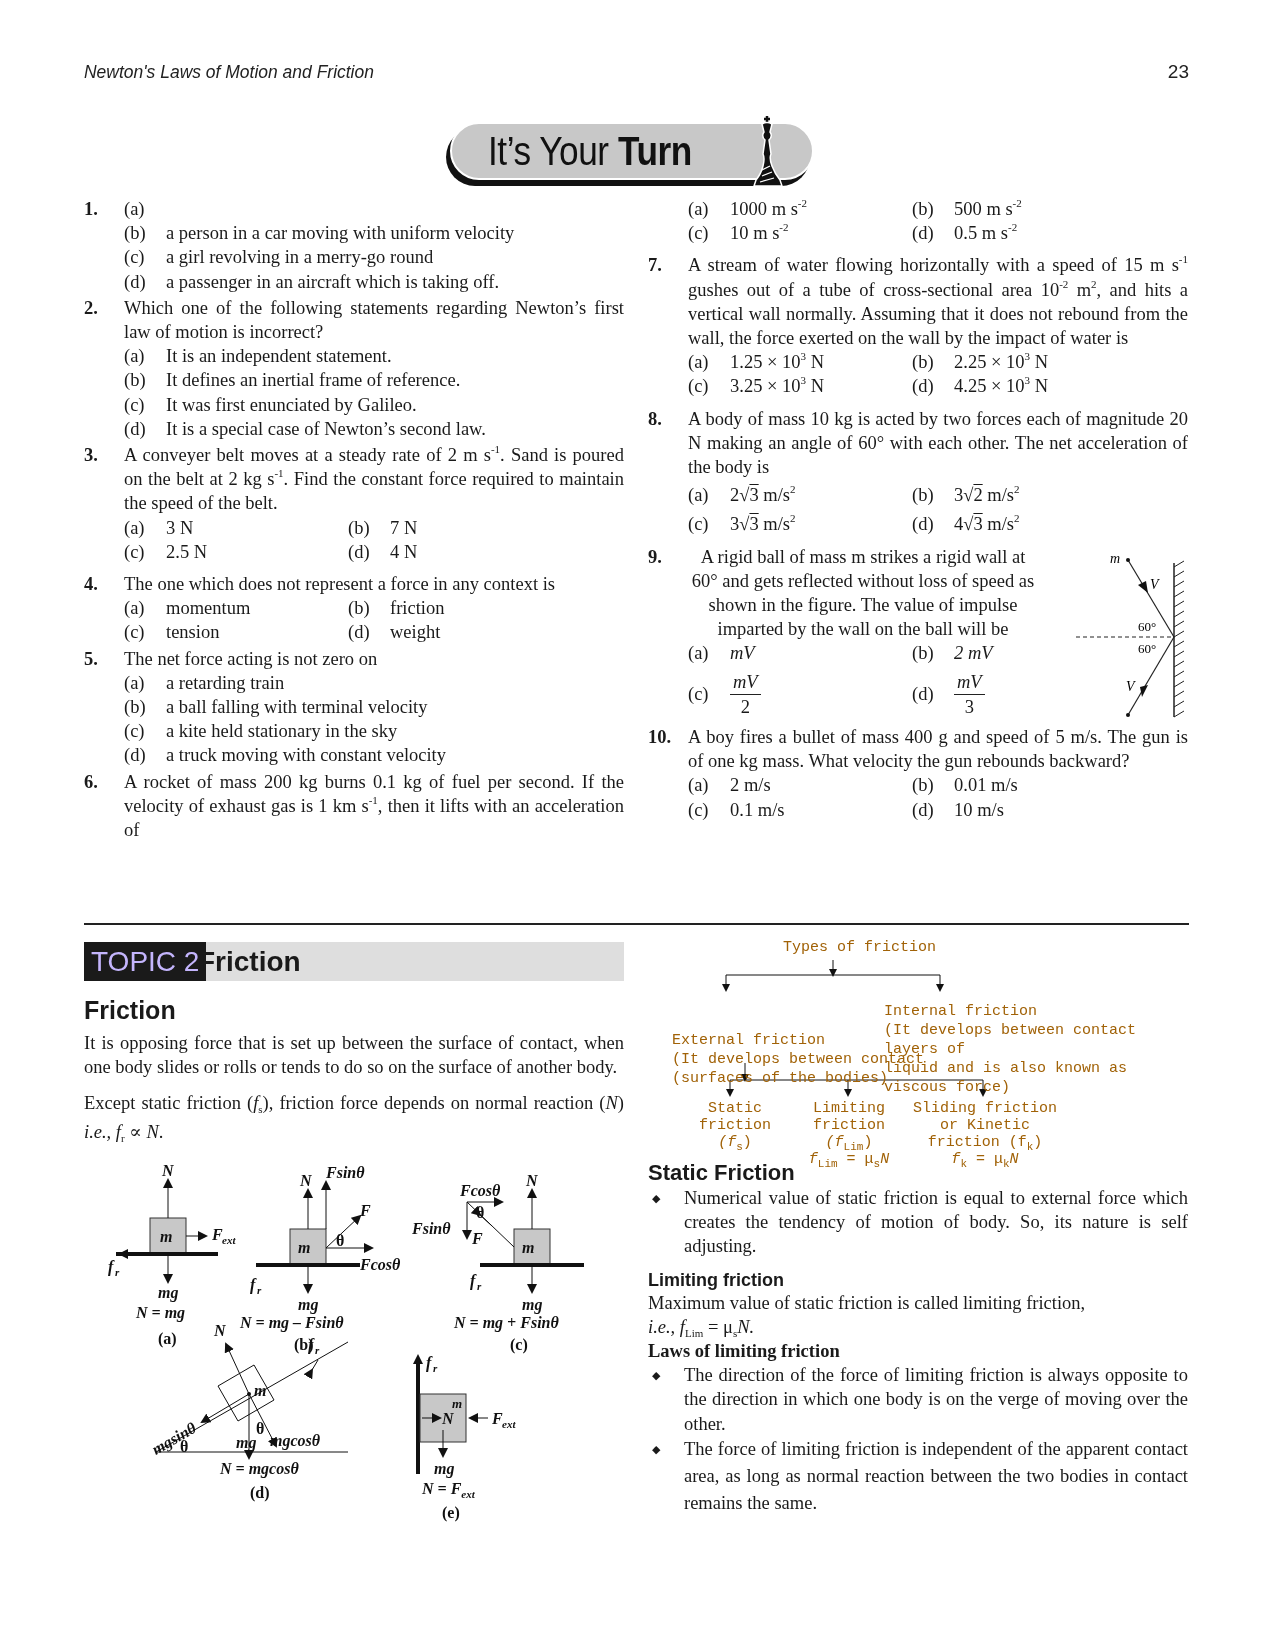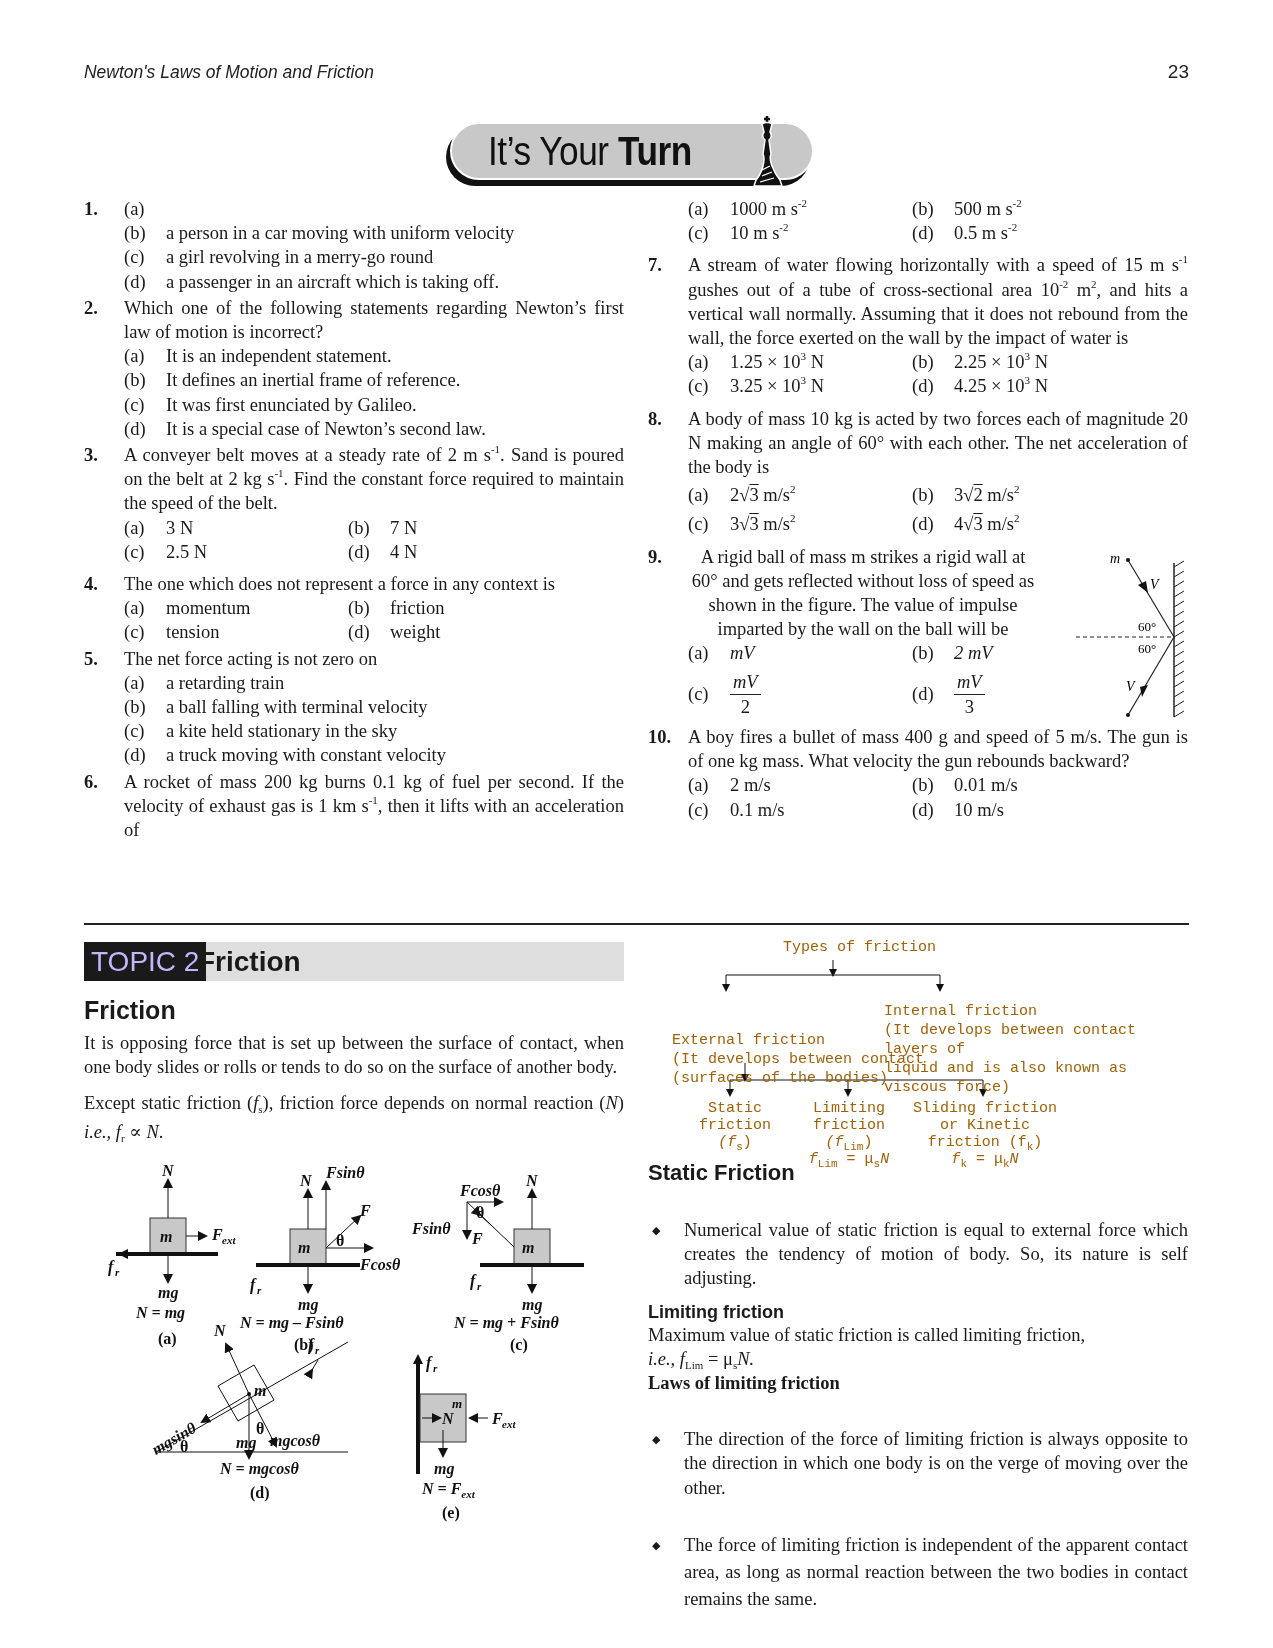--- a/index.html
+++ b/index.html
@@ -27,21 +27,21 @@
   .it { font-style: italic; }
 
   .rule { position: absolute; left: 84px; width: 1105px; top: 923px; height: 1.5px; background: #222; }
   .topic-bar { left: 84px; top: 942px; width: 540px; height: 39px; background: #dedede; }
   .topic-tag { position: absolute; left: 0; top: 0; height: 39px; padding: 0 7px; background: #1a1a1a; color: #c4b5fd; font-family: "Liberation Sans", sans-serif; font-size: 28px; line-height: 39px; transform-origin: left; }
   .topic-title { position: absolute; left: 114px; top: 0; font-family: "Liberation Sans", sans-serif; font-weight: bold; font-size: 28px; line-height: 39px; color: #1a1a1a; }
   .sec-h { font-family: "Liberation Sans", sans-serif; font-weight: bold; font-size: 25px; line-height: 30px; color: #1a1a1a; }
   .sub-h { font-family: "Liberation Sans", sans-serif; font-weight: bold; font-size: 18px; line-height: 22px; }
   .para { text-align: justify; }
   .bullets { list-style: none; }
-  .bullets li { position: relative; padding-left: 36px; text-align: justify; margin-top: 32px; }
+  .bullets li { position: relative; padding-left: 36px; text-align: justify; }
   .bullets li::before { content: "◆"; position: absolute; left: 4px; top: 0; font-size: 11px; }
   .laws-h { font-weight: bold; }
   .diag-label { font-family: Liberation Mono, monospace; font-size: 15px; line-height: 19px; color: #a16207; }
   svg text { font-family: "Liberation Serif", serif; }
 </style>
 </head>
 <body>
 
 <div class="abs running-head">Newton's Laws of Motion and Friction</div>
 <div class="abs page-num">23</div>

